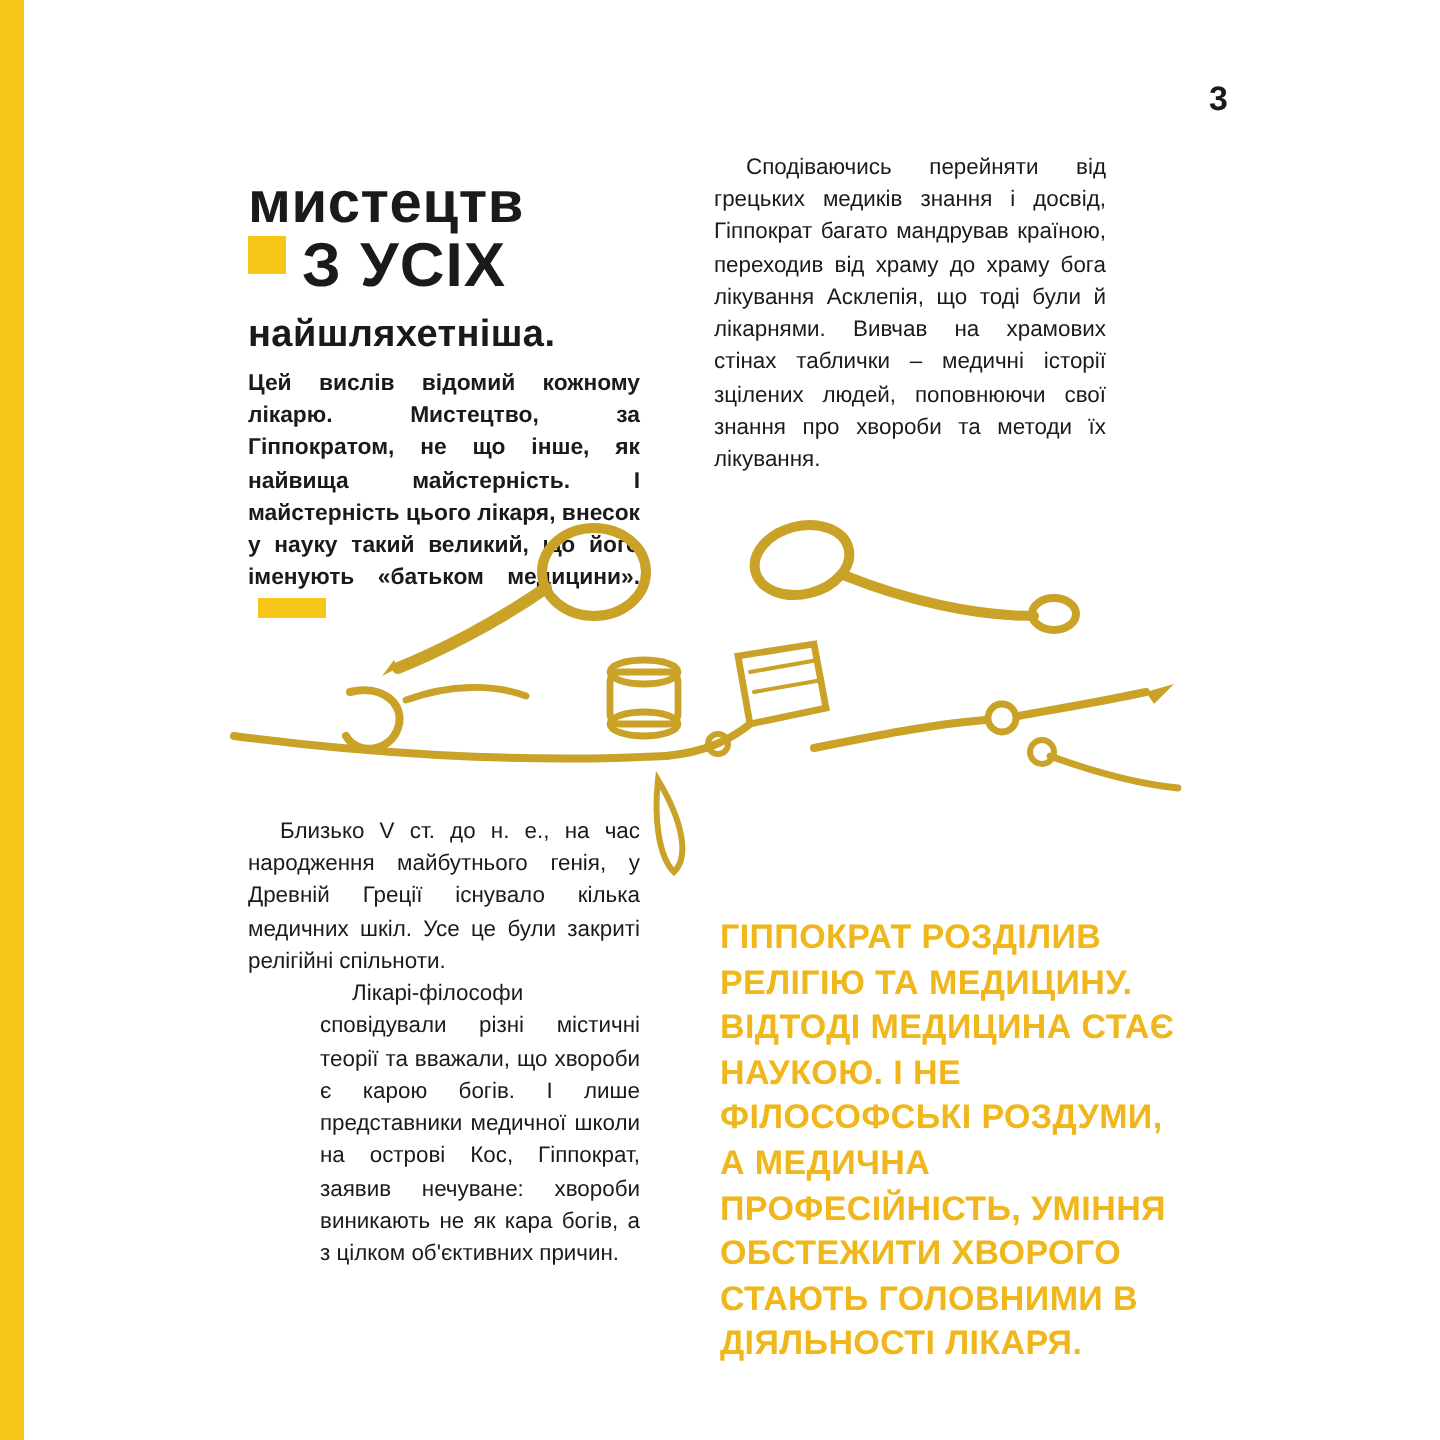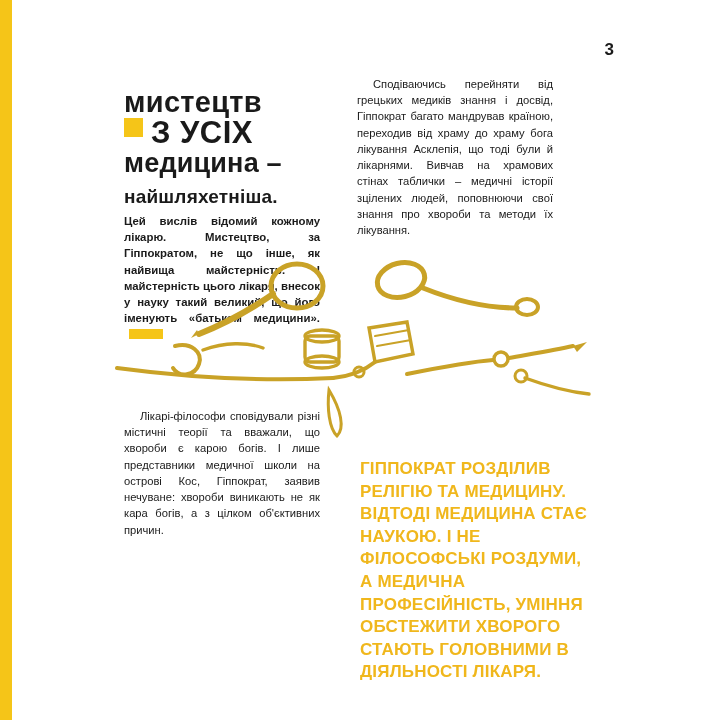--- a/index.html
+++ b/index.html
@@ -147,21 +147,20 @@
 <div class="edge-strip"></div>
 
 <div class="page">
 
   <div class="page-number">3</div>
 
   <div class="col-left">
     <div class="headline">
       <span class="hl-row hl2">мистецтв</span>
       <span class="hl-row hl1"><span class="hl-square"></span><span>З УСІХ</span></span>
-      <span class="hl-row hl3">медицина –</span>
       <span class="hl-row hl4">найшляхетніша.</span>
     </div>
 
     <div class="lead-para"><span>Цей вислів відомий кожному лікарю. Мистецтво, за Гіппократом, не що інше, як найвища майстерність. І майстерність цього лікаря, внесок у науку такий великий, що його іменують «батьком медицини».</span><span class="lead-tail-mark"></span></div>
   </div>
 
   <div class="col-right">
     <p class="body-para">Сподіваючись перейняти від грецьких медиків знання і досвід, Гіппократ багато мандрував країною, переходив від храму до храму бога лікування Асклепія, що тоді були й лікарнями. Вивчав на храмових стінах таблички – медичні історії зцілених людей, поповнюючи свої знання про хвороби та методи їх лікування.</p>
   </div>
 
@@ -216,18 +215,19 @@
 
         <g>
           <path d="M418 128 C 440 136, 462 142, 482 144" stroke-width="3.4"></path>
           <circle cx="414" cy="126" r="6" stroke-width="3"></circle>
         </g>
       </g>
     </svg>
   </div>
 
   <div class="col-left-lower">
+    <p class="body-para">Близько V ст. до н. е., на час народження майбутнього генія, у Древній Греції існувало кілька медичних шкіл. Усе це були закриті релігійні спільноти.</p>
     <p class="body-para">Лікарі-філософи сповідували різні містичні теорії та вважали, що хвороби є карою богів. І лише представники медичної школи на острові Кос, Гіппократ, заявив нечуване: хвороби виникають не як кара богів, а з цілком об'єктивних причин.</p>
   </div>
 
   <div class="highlight">ГІППОКРАТ РОЗДІЛИВ РЕЛІГІЮ ТА МЕДИЦИНУ. ВІДТОДІ МЕДИЦИНА СТАЄ НАУКОЮ. І НЕ ФІЛОСОФСЬКІ РОЗДУМИ, А МЕДИЧНА ПРОФЕСІЙНІСТЬ, УМІННЯ ОБСТЕЖИТИ ХВОРОГО СТАЮТЬ ГОЛОВНИМИ В ДІЯЛЬНОСТІ ЛІКАРЯ.</div>
 
 </div>
 
 </body></html>

